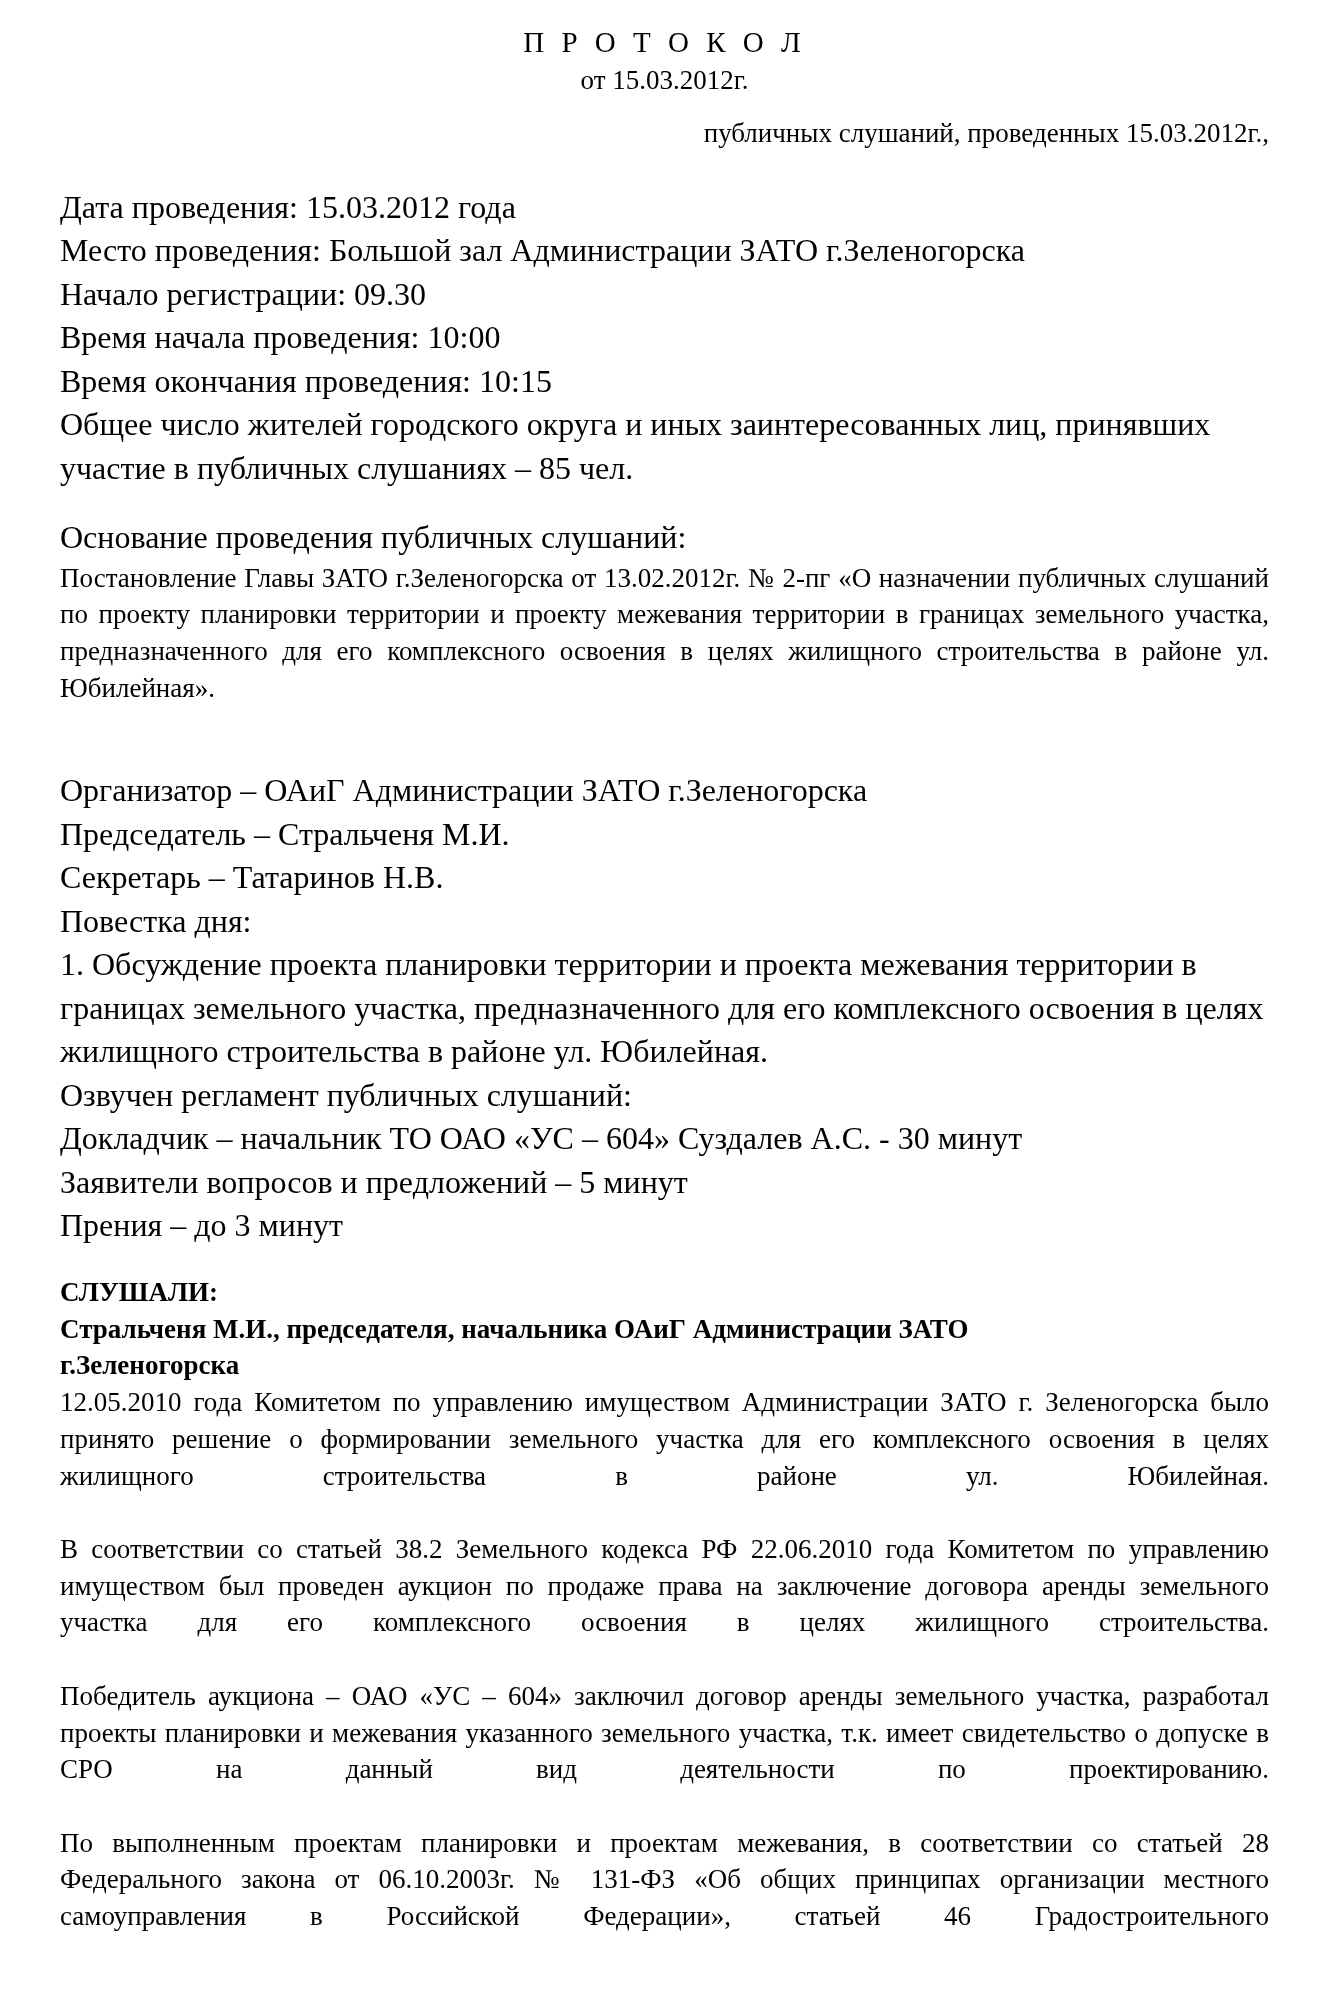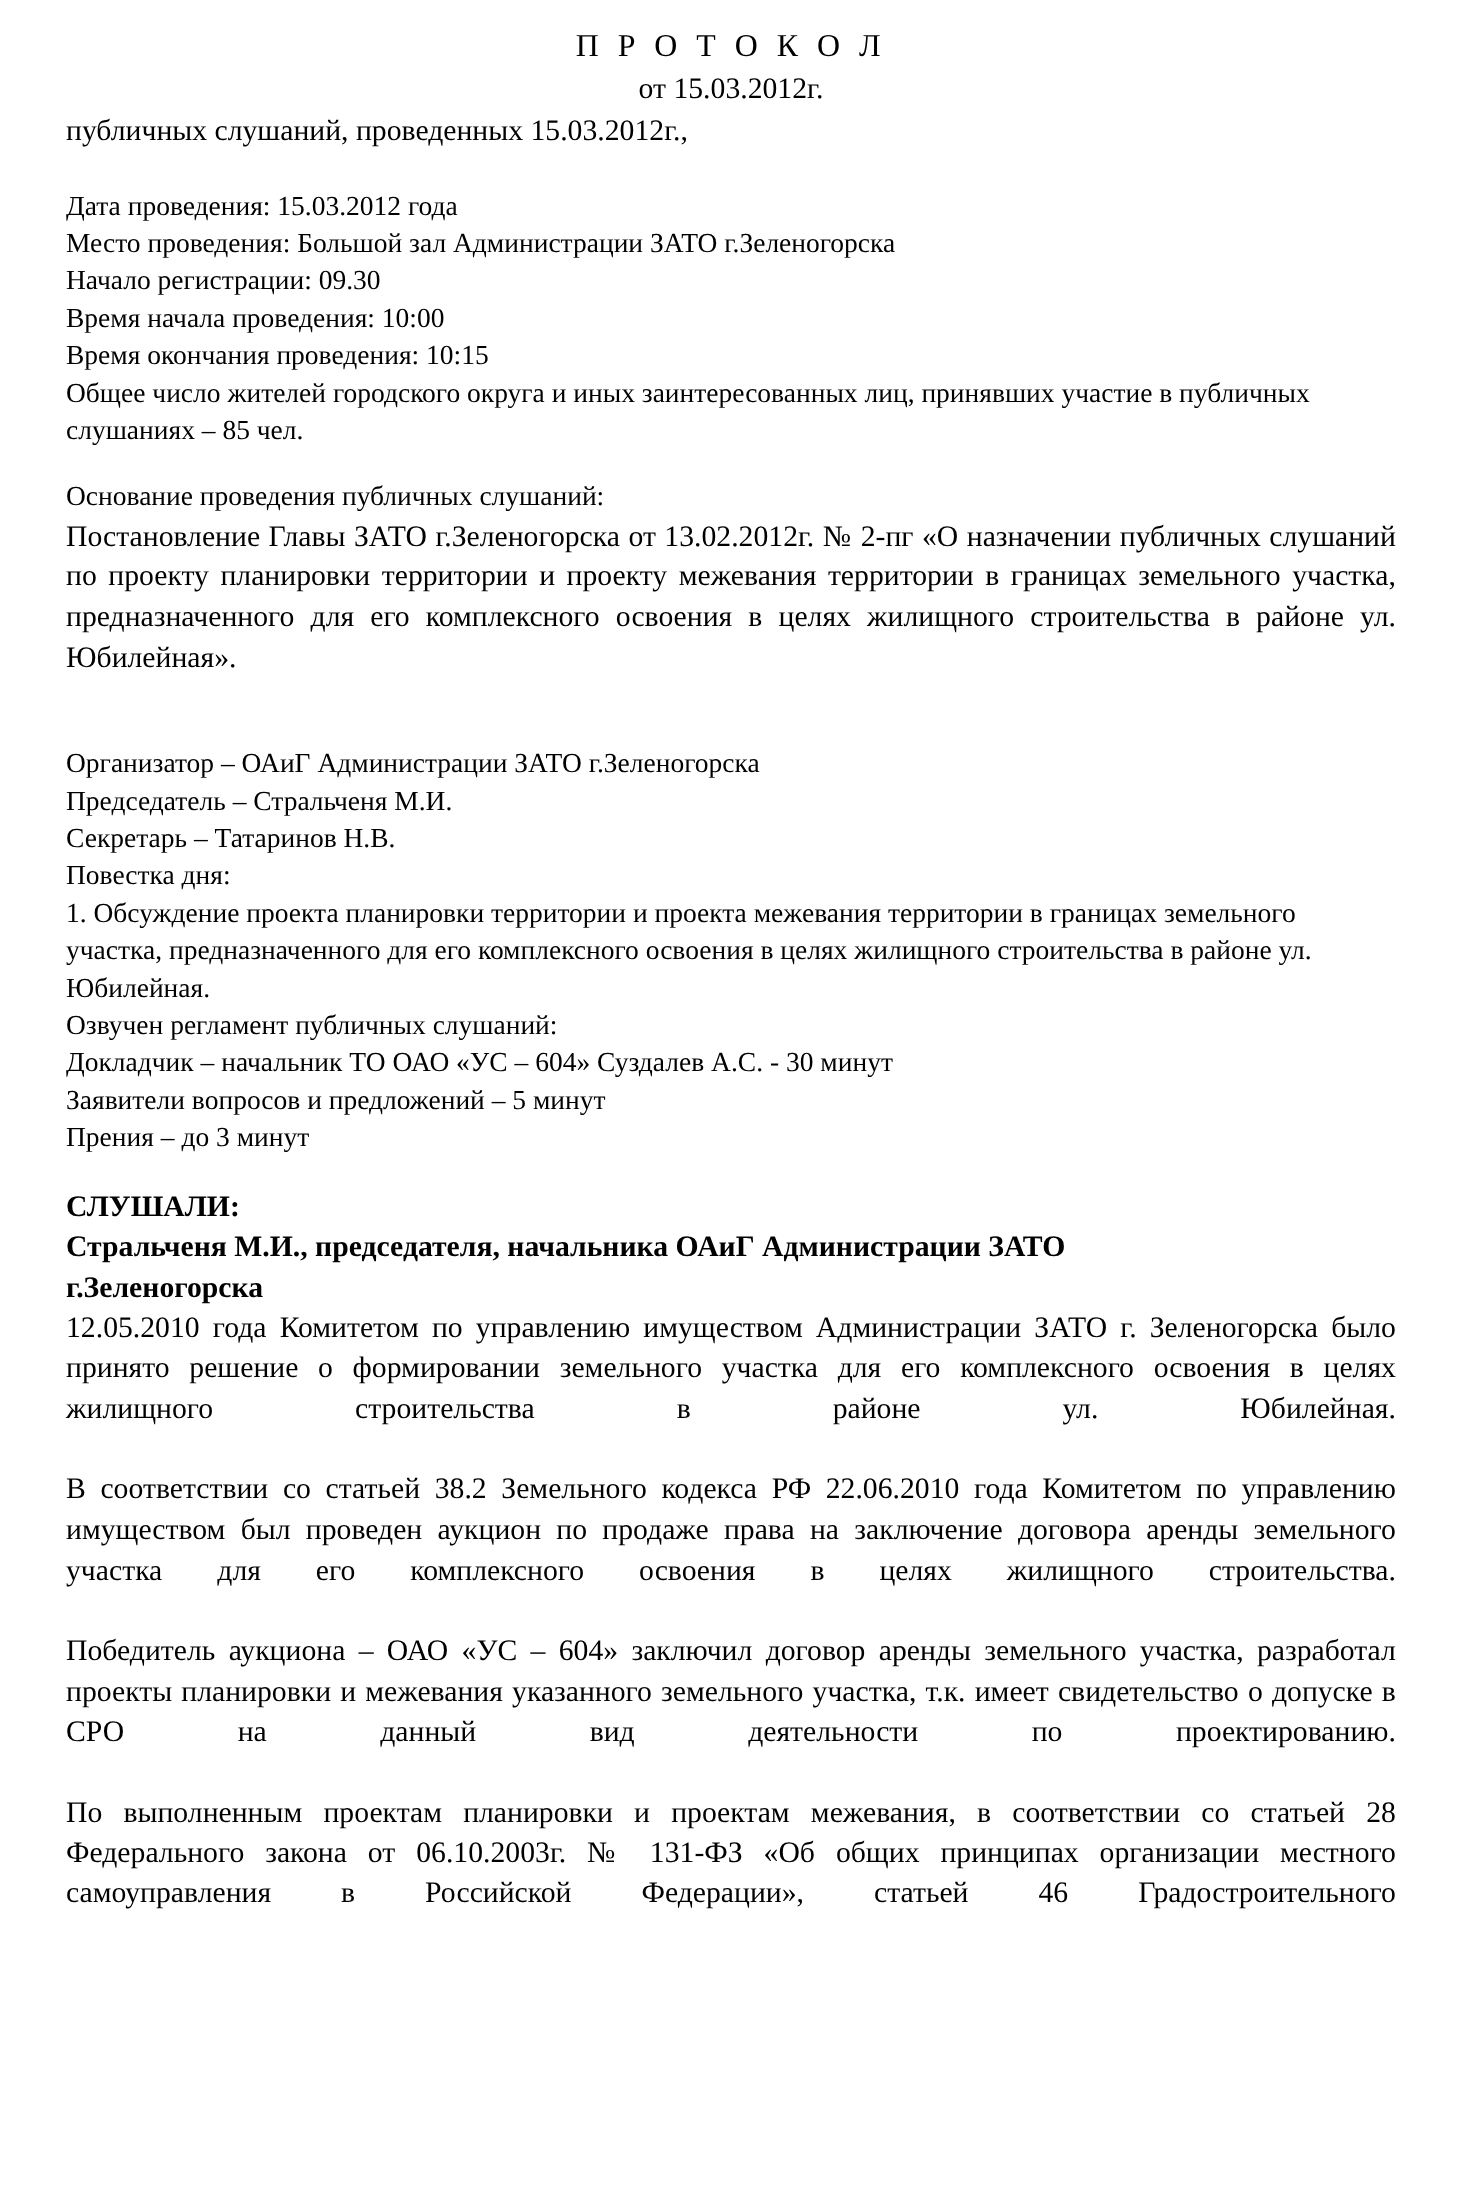--- a/index.html
+++ b/index.html
@@ -26,29 +26,29 @@
     letter-spacing: 5px;
     line-height: 1.15;
   }
   .subtitle {
     text-align: center;
     font-size: 27px;
     line-height: 1.32;
     margin-top: 4px;
   }
   .subtitle-block {
-    text-align: left;
+    text-align: right;
     font-size: 27px;
     line-height: 1.32;
-    margin-top: 2px;
+    margin-top: 17px;
   }
   .gap-lg { height: 34px; }
   .gap-md { height: 26px; }
   .line {
-    font-size: 25px;
+    font-size: 32px;
     line-height: 1.36;
     text-align: left;
   }
   .para-j {
     font-size: 27px;
     line-height: 1.36;
     text-align: justify;
     text-justify: inter-word;
   }
   .para-j:after {

